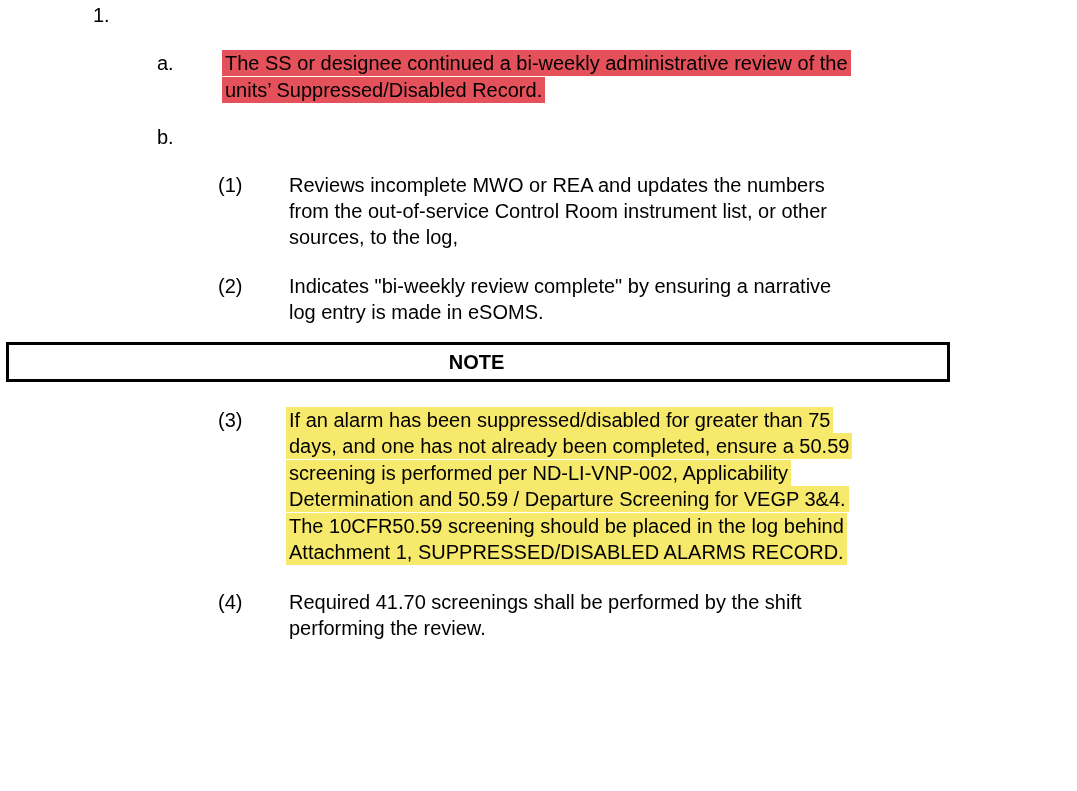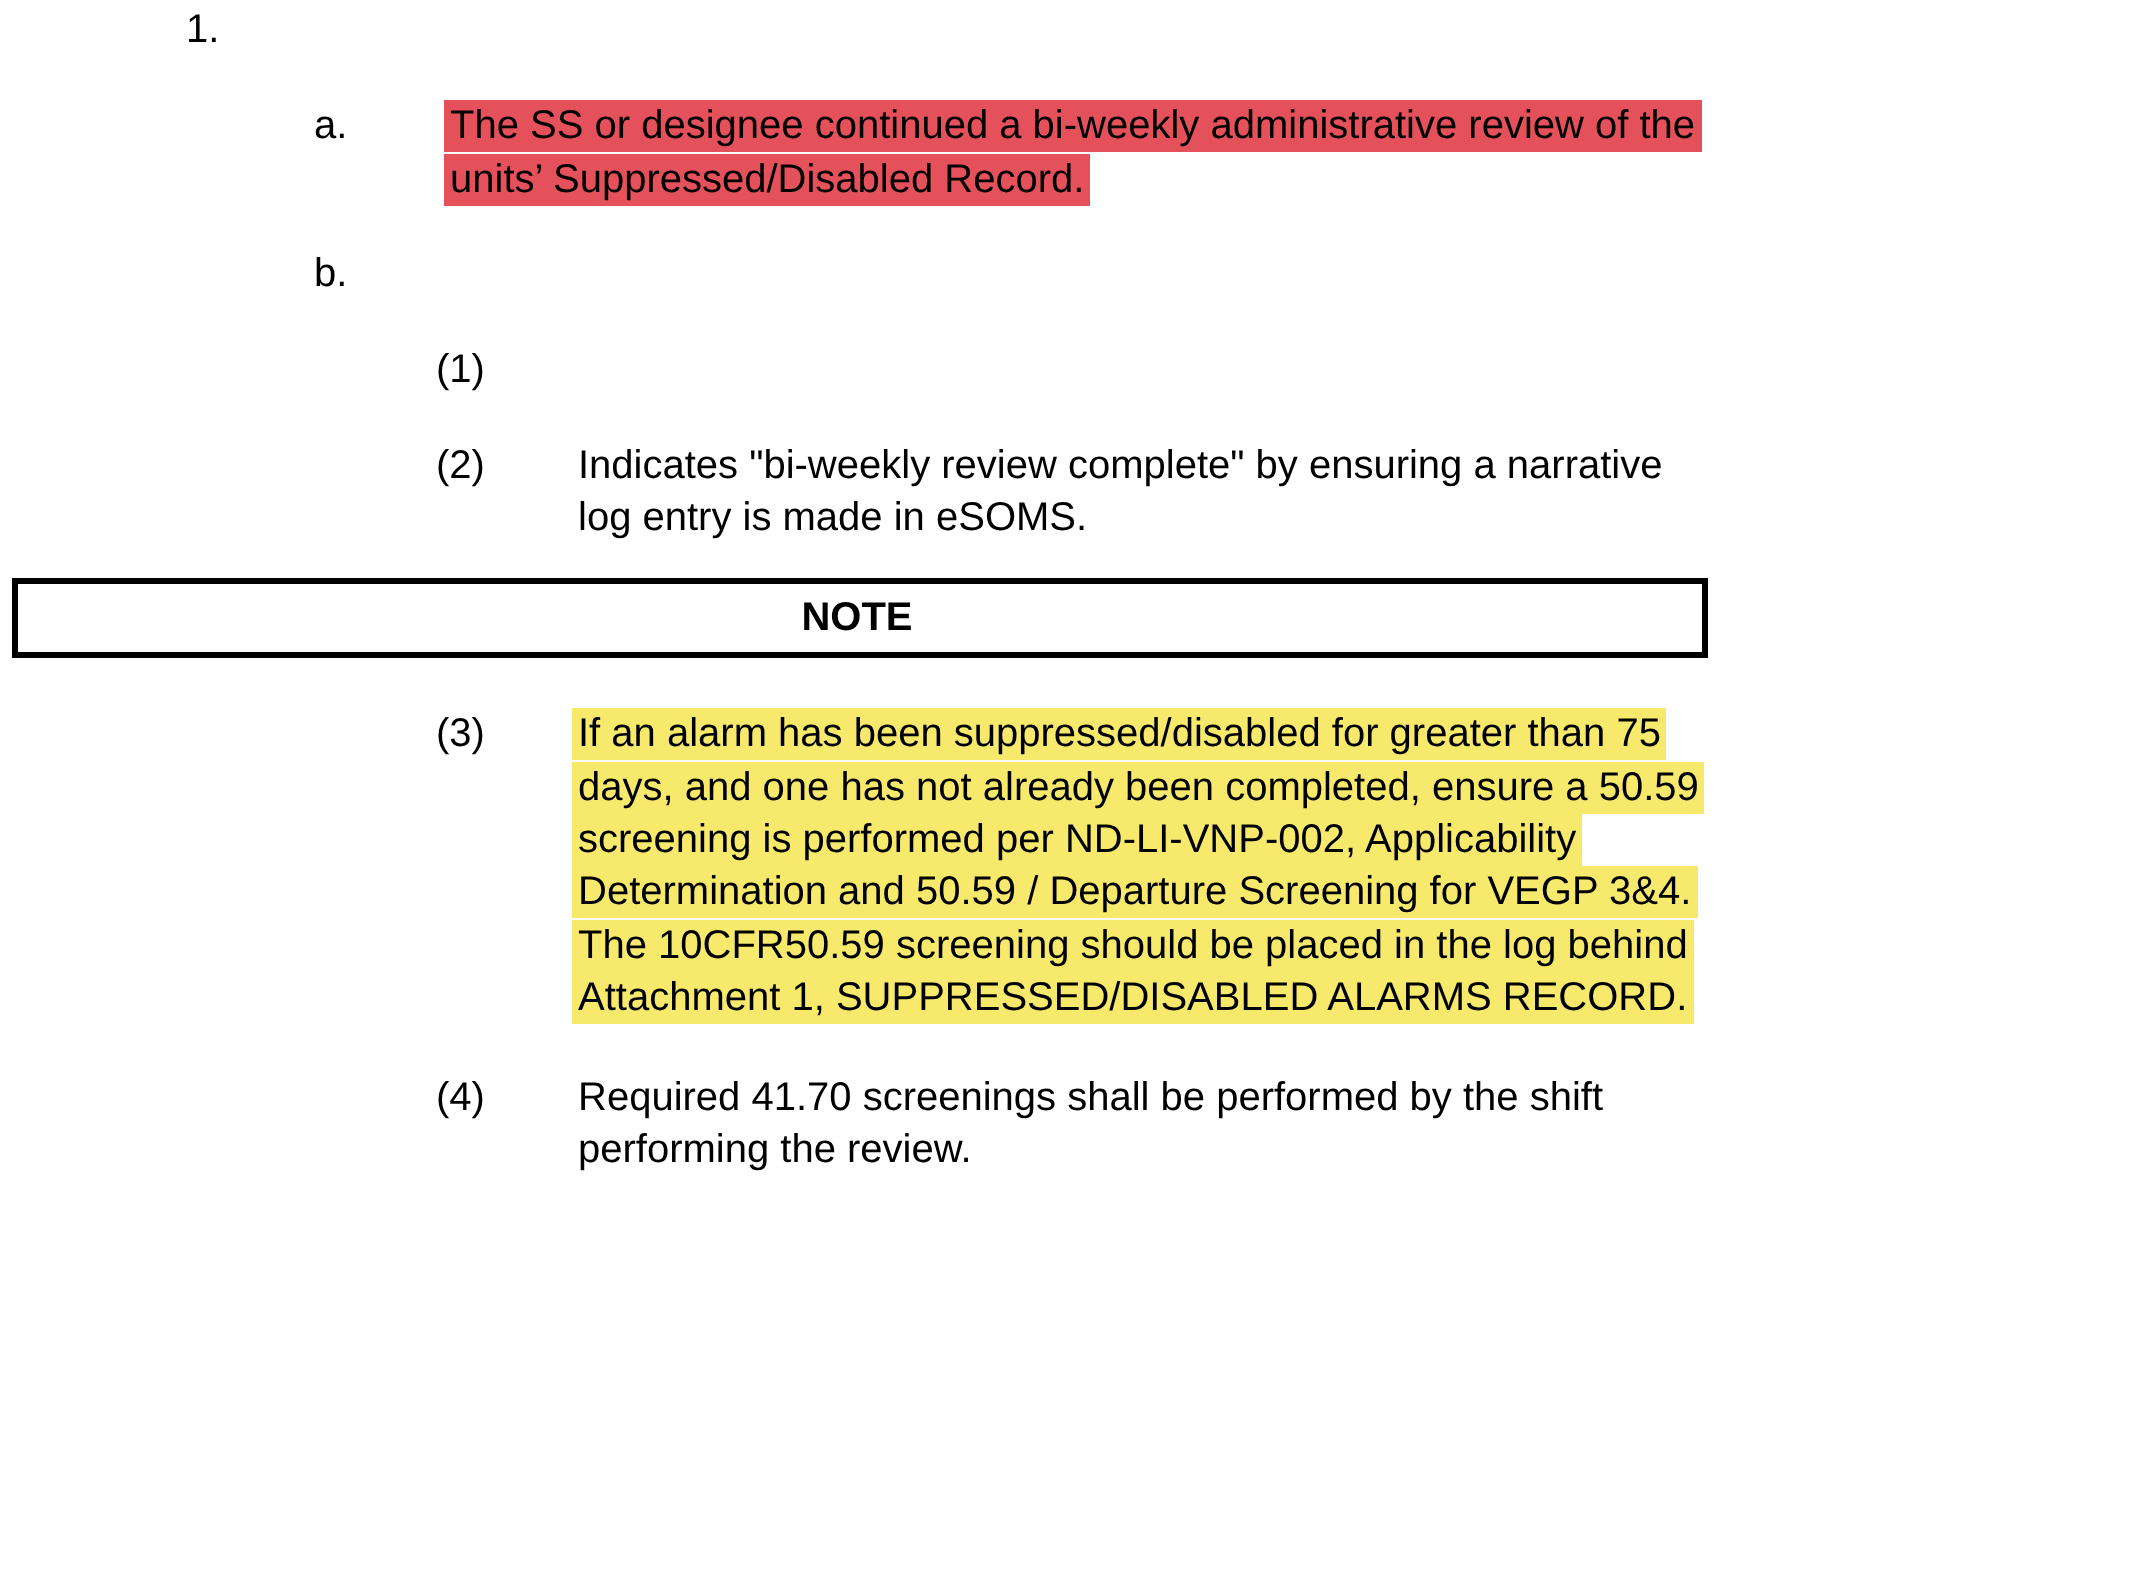--- a/index.html
+++ b/index.html
@@ -46,21 +46,21 @@
     padding:2px 3px;
     margin-left:-3px;
     -webkit-box-decoration-break:clone;
     box-decoration-break:clone;
   }
   .hl-red{background:var(--red-hl);}
   .hl-yellow{background:var(--yellow-hl);}
 
   .note-box{
     margin:16px 0 0 6px;
-    width:848px;
+    width:944px;
     border:3px solid #000;
     padding:4px 6px 4px 3px;
   }
   .note-title{
     font-weight:bold;
     text-align:center;
   }
   .note-body{
     white-space:pre-wrap;
     margin-top:2px;
@@ -80,20 +80,23 @@
     <span class="text"><span class="hl hl-red">The SS or designee continued a bi-weekly administrative review of the
 units’ Suppressed/Disabled Record.</span></span>
   </div>
 
   <div class="row level-2 mt-b">
     <span class="marker">b.</span>
   </div>
 
   <div class="row level-3 mt-1">
     <span class="marker">(1)</span>
+    <span class="text">Reviews incomplete MWO or REA and updates the numbers
+from the out-of-service Control Room instrument list, or other
+sources, to the log,</span>
   </div>
 
   <div class="row level-3 mt-2">
     <span class="marker">(2)</span>
     <span class="text">Indicates "bi-weekly review complete" by ensuring a narrative
 log entry is made in eSOMS.</span>
   </div>
 
   <div class="note-box">
     <div class="note-title">NOTE</div>

